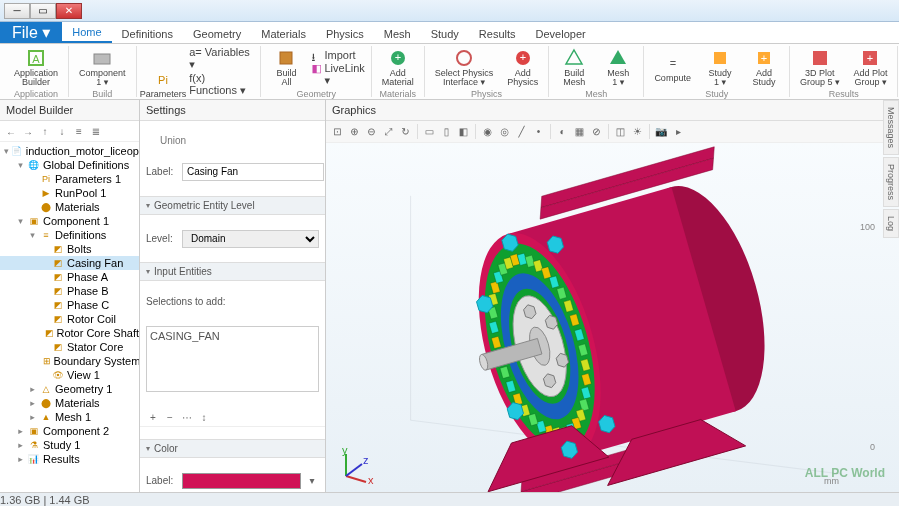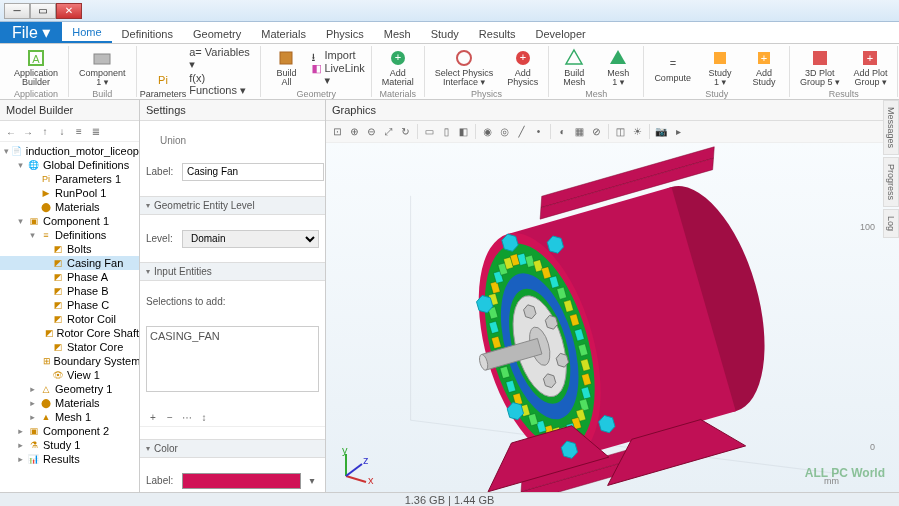--- a/index.html
+++ b/index.html
@@ -40,21 +40,21 @@
 .form-input { flex: 1; height: 18px; border: 1px solid #ccc; padding: 0 4px; font-size: 10px; }
 .section-head { background: #eef2f5; border-top: 1px solid #ddd; border-bottom: 1px solid #ddd; padding: 3px 6px; font-size: 10px; color: #555; display: flex; align-items: center; gap: 4px; }
 .section-head::before { content: "▾"; font-size: 8px; color: #777; }
 .textarea { margin: 4px 6px; height: 66px; border: 1px solid #ccc; padding: 3px; font-size: 10px; color: #555; }
 .color-swatch { flex: 1; height: 16px; background: #d01256; border: 1px solid #999; }
 .graphics { flex: 1; position: relative; background: linear-gradient(#fafdff, #e8f0f6); }
 .gtoolbar { display: flex; gap: 2px; padding: 3px 4px; border-bottom: 1px solid #eee; background: #f7f7f7; flex-wrap: wrap; }
 .gbtn { width: 15px; height: 15px; display: flex; align-items: center; justify-content: center; color: #666; font-size: 10px; cursor: pointer; }
 .gsep { width: 1px; background: #ddd; margin: 0 2px; }
 .viewport { position: absolute; top: 42px; left: 0; right: 0; bottom: 0; }
-.statusbar { height: 14px; background: #e8eef3; border-top: 1px solid #ccc; display: flex; align-items: center; justify-content: center; font-size: 9px; color: #555; }
+.statusbar { height: 14px; background: #e8eef3; border-top: 1px solid #ccc; display: flex; align-items: center; font-size: 9px; color: #555; }
 .side-tabs { position: absolute; right: 0; top: 100px; display: flex; flex-direction: column; }
 .side-tab { writing-mode: vertical-rl; padding: 6px 2px; font-size: 9px; color: #666; background: #f0f0f0; border: 1px solid #ddd; margin-bottom: 2px; }
 .axis-label { position: absolute; font-size: 9px; color: #888; }
 .triad { position: absolute; bottom: 6px; left: 10px; }
 .watermark { position: absolute; bottom: 12px; right: 14px; font-size: 12px; color: rgba(46,145,60,0.5); font-weight: bold; }
 </style>
 </head>
 <body>
 
 <div class="titlebar">

